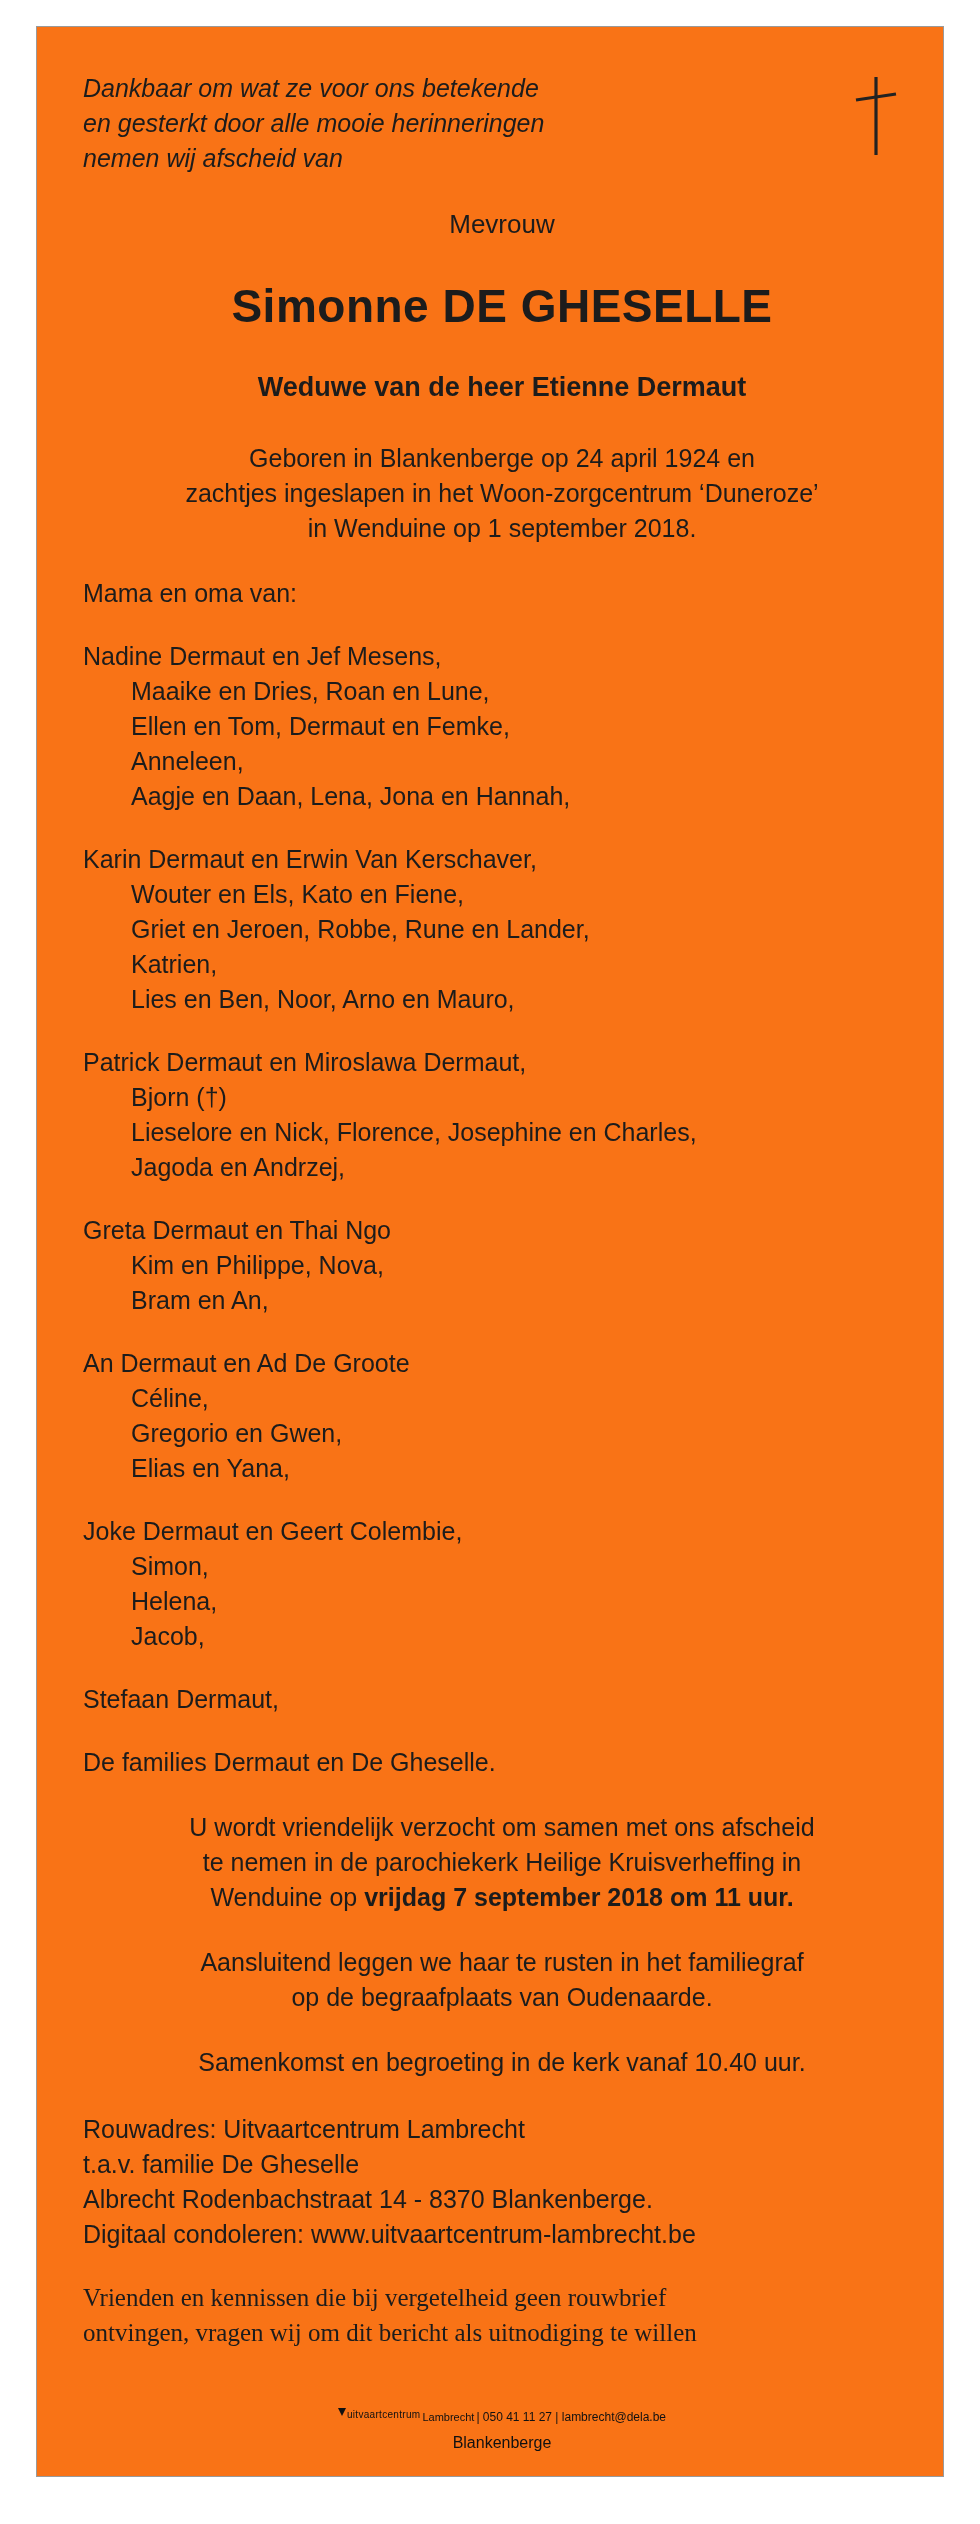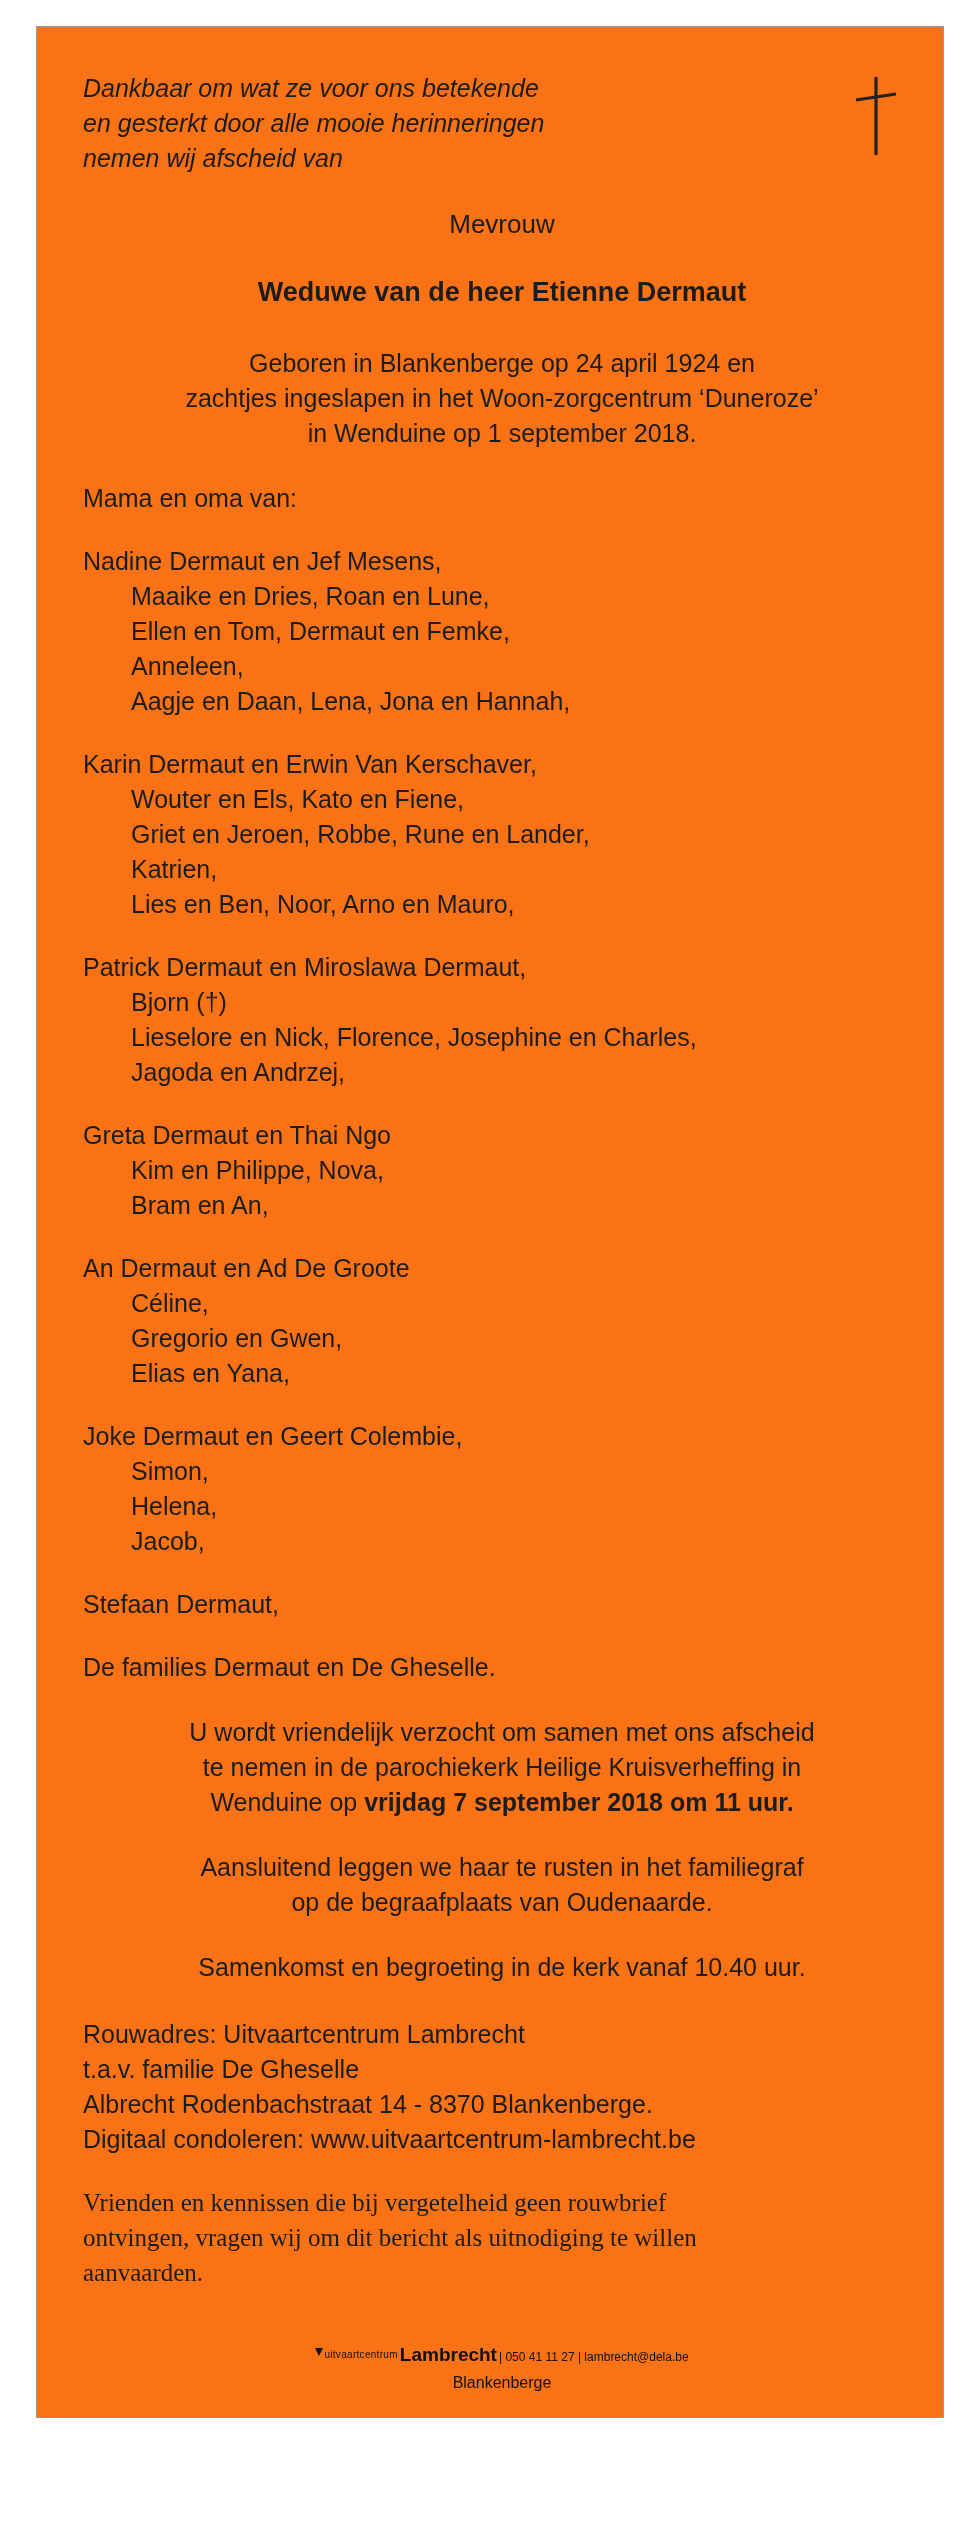--- a/index.html
+++ b/index.html
@@ -73,22 +73,22 @@
   .footer-line1 {
     display: inline-block;
     line-height: 1.2;
   }
   .brand-small {
     font-size: 10px;
     vertical-align: 3px;
     letter-spacing: 0.3px;
   }
   .brand {
-    font-size: 19px;
-    font-weight: bold;
+    font-size: 11px;
+    font-weight: normal;
     margin: 4px 2px;
   }
   .contact { font-size: 12px; }
   .footer-city {
     font-size: 16px;
     margin-top: 2px;
   }
   .logo-mark {
     display: inline-block;
     vertical-align: 5px;
@@ -108,20 +108,21 @@
         <div>nemen wij afscheid van</div>
       </div>
       <svg class="cross" width="54" height="86" viewBox="0 0 54 86">
         <line x1="27" y1="4" x2="27" y2="82" stroke="#222" stroke-width="3.2"></line>
         <line x1="7" y1="27" x2="47" y2="21" stroke="#222" stroke-width="3.2"></line>
       </svg>
     </div>
 
     <div class="salutation center">Mevrouw</div>
 
+    <h1 class="deceased-name center">Simonne DE GHESELLE</h1>
 
     <div class="widow-line center">Weduwe van de heer Etienne Dermaut</div>
 
     <div class="life-dates center">
       <div>Geboren in Blankenberge op 24 april 1924 en</div>
       <div>zachtjes ingeslapen in het Woon-zorgcentrum ‘Duneroze’</div>
       <div>in Wenduine op 1 september 2018.</div>
     </div>
 
     <div class="relation-intro">Mama en oma van:</div>
@@ -203,21 +204,20 @@
     <div class="address">
       <div>Rouwadres: Uitvaartcentrum Lambrecht</div>
       <div>t.a.v. familie De Gheselle</div>
       <div>Albrecht Rodenbachstraat 14 - 8370 Blankenberge.</div>
       <div>Digitaal condoleren: www.uitvaartcentrum-lambrecht.be</div>
     </div>
 
     <div class="closing">
       <div>Vrienden en kennissen die bij vergetelheid geen rouwbrief</div>
       <div>ontvingen, vragen wij om dit bericht als uitnodiging te willen</div>
-      <div>aanvaarden.</div>
     </div>
 
     <div class="footer">
       <div class="footer-line1">
         <span class="logo-mark">
           <svg width="8" height="8" viewBox="0 0 8 8">
               <polygon points="0,0 8,0 4,8" fill="#111"></polygon>
             </svg>
         </span><span class="brand-small">uitvaartcentrum</span><span class="brand">Lambrecht</span><span class="contact">| 050 41 11 27 | lambrecht@dela.be</span>
       </div>

